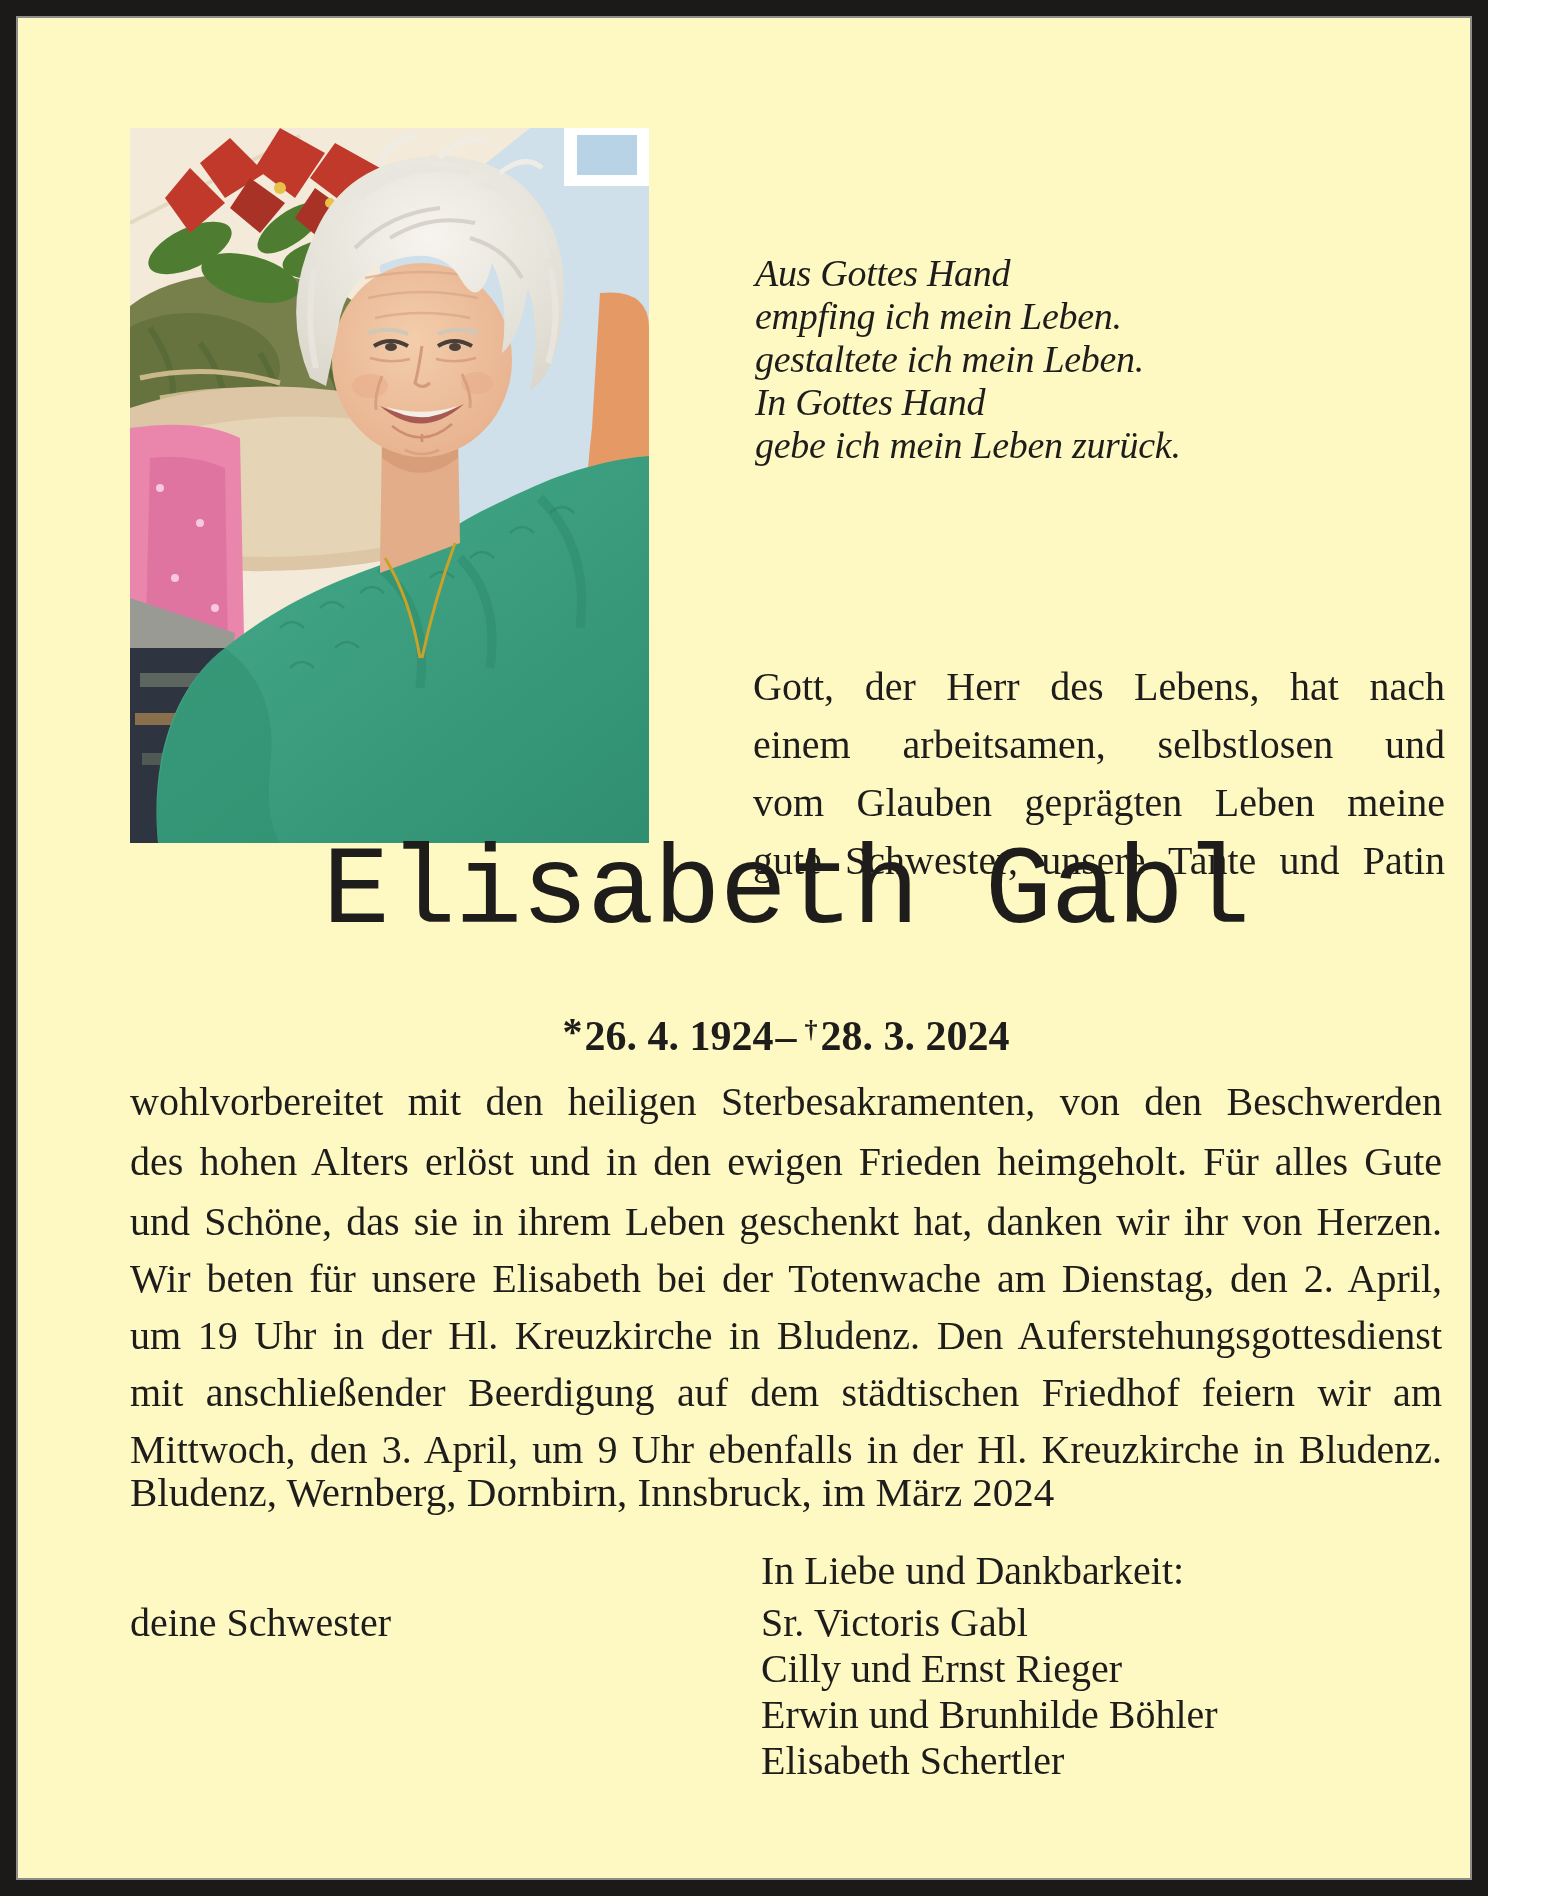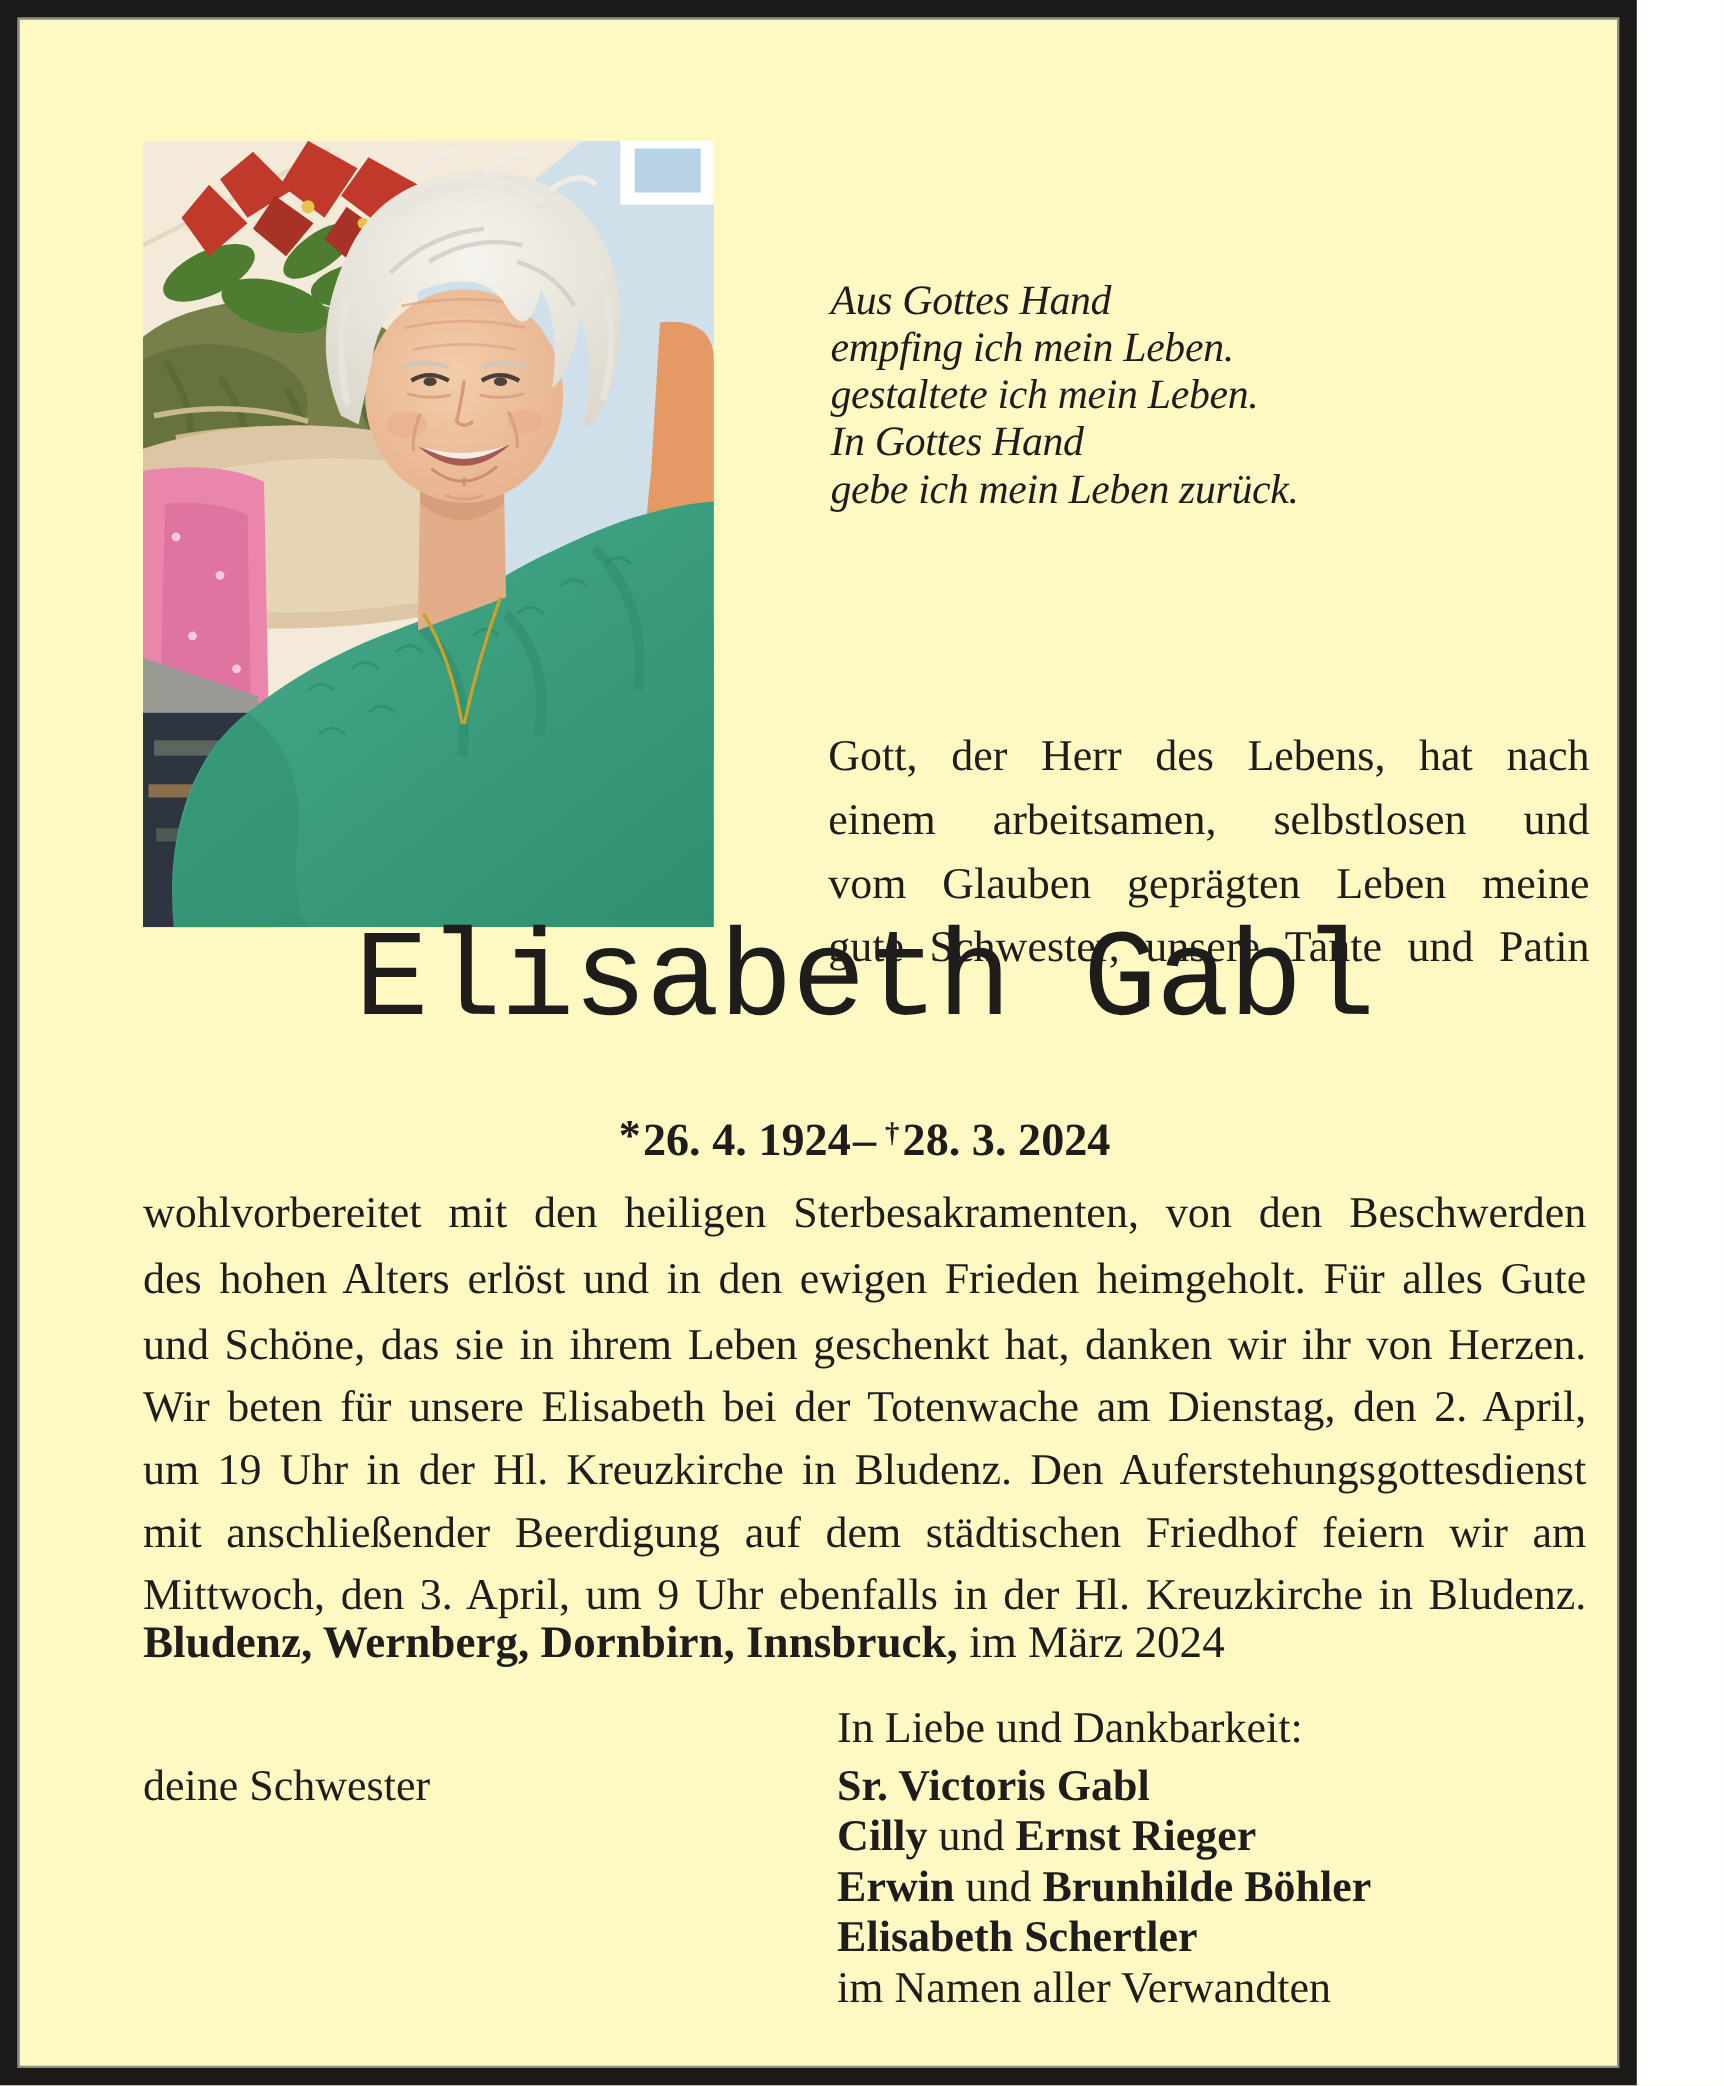--- a/index.html
+++ b/index.html
@@ -27,21 +27,21 @@
   .name{left:114px;top:812px;width:1312px;text-align:center;font-size:112px;line-height:130px;letter-spacing:-1px;font-family:Liberation Mono, monospace;}
   .dates{left:114px;top:988px;width:1312px;text-align:center;font-size:42px;line-height:52px;font-weight:bold;}
   .dates .star{font-size:0.95em;vertical-align:0.12em;margin-right:2px;}
   .dates .dagger{font-size:0.62em;vertical-align:0.45em;margin:0 3px 0 6px;}
   .dates .dash{margin:0 2px;}
   
   .para1{left:114px;top:1056px;width:1312px;font-size:40px;line-height:60px;}
   .para2{left:114px;top:1234px;width:1312px;font-size:40px;line-height:57px;}
   
   .closing{left:114px;top:1452px;width:1312px;font-size:41px;line-height:48px;}
-  .b{font-weight:bold;text-align:right;}
+  .b{font-weight:normal;text-align:right;}
   
   .m-heading{left:745px;top:1532px;font-size:40px;line-height:46px;}
   .m-label{left:114px;top:1584px;width:620px;font-size:40px;line-height:46px;}
   .m-col{left:745px;top:1584px;font-size:40px;line-height:46px;}
   .m-row{white-space:nowrap;}
 </style>
 </head>
 <body>
 
 <div class="card">
@@ -213,16 +213,15 @@
 
   <div class="abs m-heading">In Liebe und Dankbarkeit:</div>
   <div class="abs m-label">deine Schwester</div>
   <div class="abs m-col">
     <div id="mourner-entries">
         <div class="m-row"><span class="b">Sr. Victoris Gabl</span></div>
         <div class="m-row"><span class="b">Cilly</span><span> und </span><span class="b">Ernst Rieger</span></div>
         <div class="m-row"><span class="b">Erwin</span><span> und </span><span class="b">Brunhilde Böhler</span></div>
         <div class="m-row"><span class="b">Elisabeth Schertler</span></div>
       </div>
-    <div>im Namen aller Verwandten</div>
   </div>
 
 </div>
 
 </body></html>

